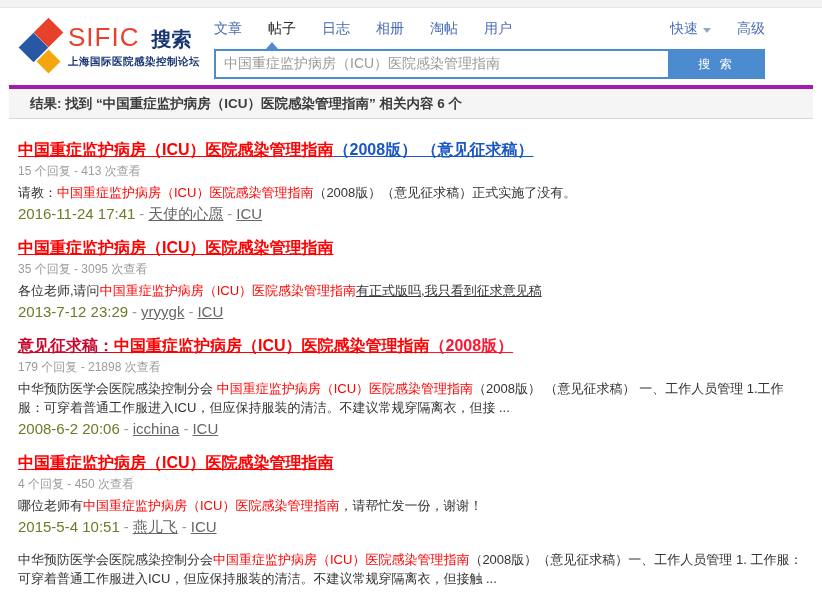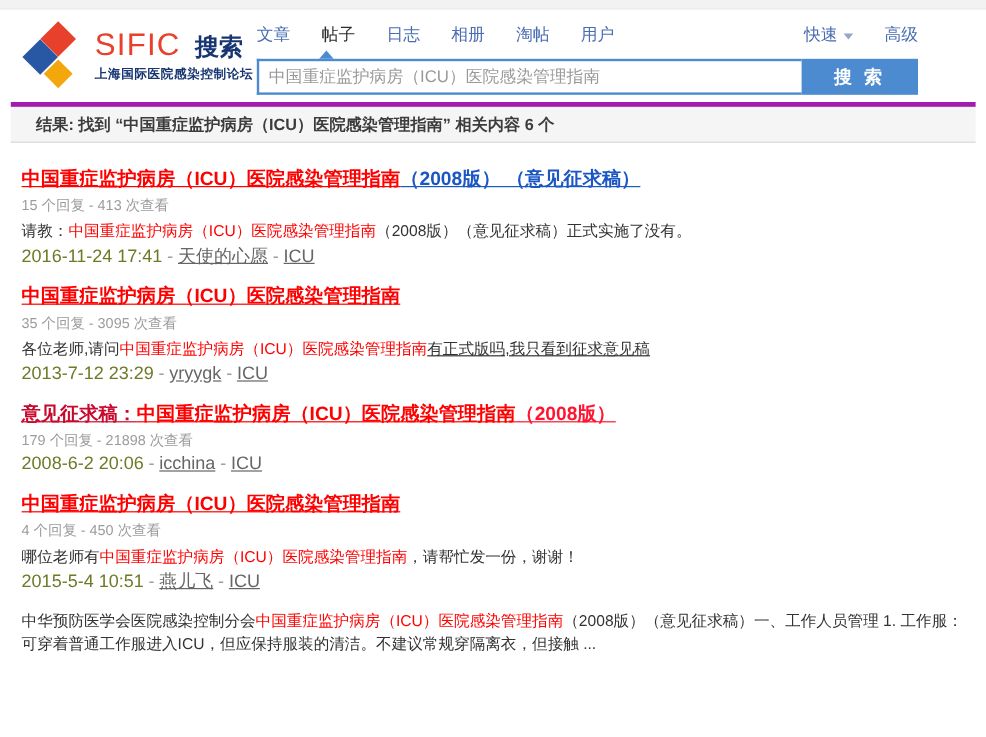--- a/index.html
+++ b/index.html
@@ -9,42 +9,42 @@
   .topstrip { height:8px; background:#f2f2f2; border-bottom:1px solid #e6e6e6; }
 
   .header { position:relative; height:77px; background:#fff; }
 
   .logo { position:absolute; left:16px; top:12px; display:flex; align-items:center; cursor:pointer; }
   .diamonds { position:relative; width:52px; height:52px; }
   .diamond { position:absolute; transform:rotate(45deg); }
   .d-red    { width:21px; height:21px; background:#e7412b; left:22px; top:2px; }
   .d-blue   { width:21px; height:21px; background:#2857a4; left:7px;  top:17px; }
   .d-yellow { width:17px; height:17px; background:#f4a70d; left:24px; top:33px; }
-  .logo-text { margin-left:11px; }
+  .logo-text { margin-left:0; }
   .logo-line1 { display:flex; align-items:baseline; }
   .sific { color:#e7412b; font-size:26px; letter-spacing:1px; line-height:28px; }
   .logo-word { color:#173572; font-size:20px; font-weight:bold; margin-left:12px; }
   .logo-sub { color:#173572; font-size:10.5px; font-weight:bold; margin-top:2px; letter-spacing:0.5px; }
 
   .head-right { position:absolute; left:180px; top:10px; width:585px;padding-left:34px; }
   .nav-row { display:flex; align-items:center; font-size:14px; height:22px; }
   .tab { color:#4a6cb3; text-decoration:none; margin-right:26px; cursor:pointer; white-space:nowrap; }
   .tab.active { color:#2b2b2b; font-weight:normal; }
   .nav-right { margin-left:auto; display:flex; align-items:center; gap:26px; }
   .quick-link, .adv-link { color:#4a6cb3; font-size:14px; cursor:pointer; display:flex; align-items:center; gap:5px; white-space:nowrap; }
   .caret { width:0; height:0; border-left:4px solid transparent; border-right:4px solid transparent; border-top:5px solid #98a6c6; margin-top:2px; }
 
   .search-row { position:relative; margin-top:9px; display:flex; }
   .tab-pointer { position:absolute; top:-7px; left:52px; width:0; height:0;
                  border-left:6px solid transparent; border-right:6px solid transparent;
                  border-bottom:7px solid #4d8bd1; }
   .search-input { flex:1; height:30px; border:2px solid #4d8bd1; border-right:none;
                   padding:0 8px; font-size:14px; color:#999; outline:none; font-family:inherit; background:#fff; }
   .search-btn { width:97px; height:30px; background:#4d8bd1; color:#fff; border:none;
-                font-size:15px; font-weight:bold; letter-spacing:3px; cursor:pointer; font-family:inherit; }
+                font-size:12px; font-weight:normal; letter-spacing:3px; cursor:pointer; font-family:inherit; }
 
   .result-bar { margin:0 9px; background:#f5f5f5; border-top:4px solid #a21caf; border-bottom:1px solid #d9d9d9;
                 padding:6px 21px; font-size:13.5px; font-weight:bold; color:#3c3c3c; line-height:17px; }
 
   .results { padding:20px 18px 0; }
   .result { margin-bottom:14px; }
   .result-title { font-size:16px; font-weight:bold; line-height:21px; cursor:pointer; display:inline-block; }
   .result-title span { text-decoration:underline; }
   .result-meta { font-size:12px; color:#9c9c9c; margin-top:4px; line-height:15px; }
   .result-snippet { font-size:13px; color:#333; margin-top:4px; line-height:19px; }
@@ -115,20 +115,21 @@
     <div class="result-meta">35 个回复 - 3095 次查看</div>
     <div class="result-snippet"><span style="color: rgb(51, 51, 51);">各位老师,请问</span><span style="color: rgb(255, 0, 0);">中国重症监护病房（ICU）医院感染管理指南</span><span style="color: rgb(51, 51, 51); text-decoration: underline;">有正式版吗,我只看到征求意见稿</span></div>
     <div class="result-footer">
       <span>2013-7-12 23:29</span><span class="sep">-</span><a>yryygk</a><span class="sep">-</span><a>ICU</a>
     </div>
   </div>
 
   <div class="result">
     <a class="result-title"><span style="color: rgb(199, 9, 45);">意见征求稿：</span><span style="color: rgb(255, 0, 0);">中国重症监护病房（ICU）医院感染管理指南</span><span style="color: rgb(255, 21, 48);">（2008版）</span></a>
     <div class="result-meta">179 个回复 - 21898 次查看</div>
+    <div class="result-snippet"><span style="color: rgb(51, 51, 51);">中华预防医学会医院感染控制分会 </span><span style="color: rgb(255, 0, 0);">中国重症监护病房（ICU）医院感染管理指南</span><span style="color: rgb(51, 51, 51);">（2008版） （意见征求稿） 一、工作人员管理 1.工作服：可穿着普通工作服进入ICU，但应保持服装的清洁。不建议常规穿隔离衣，但接 ...</span></div>
     <div class="result-footer">
       <span>2008-6-2 20:06</span><span class="sep">-</span><a>icchina</a><span class="sep">-</span><a>ICU</a>
     </div>
   </div>
 
   <div class="result">
     <a class="result-title"><span style="color: rgb(255, 0, 0);">中国重症监护病房（ICU）医院感染管理指南</span></a>
     <div class="result-meta">4 个回复 - 450 次查看</div>
     <div class="result-snippet"><span style="color: rgb(51, 51, 51);">哪位老师有</span><span style="color: rgb(255, 0, 0);">中国重症监护病房（ICU）医院感染管理指南</span><span style="color: rgb(51, 51, 51);">，请帮忙发一份，谢谢！</span></div>
     <div class="result-footer">

